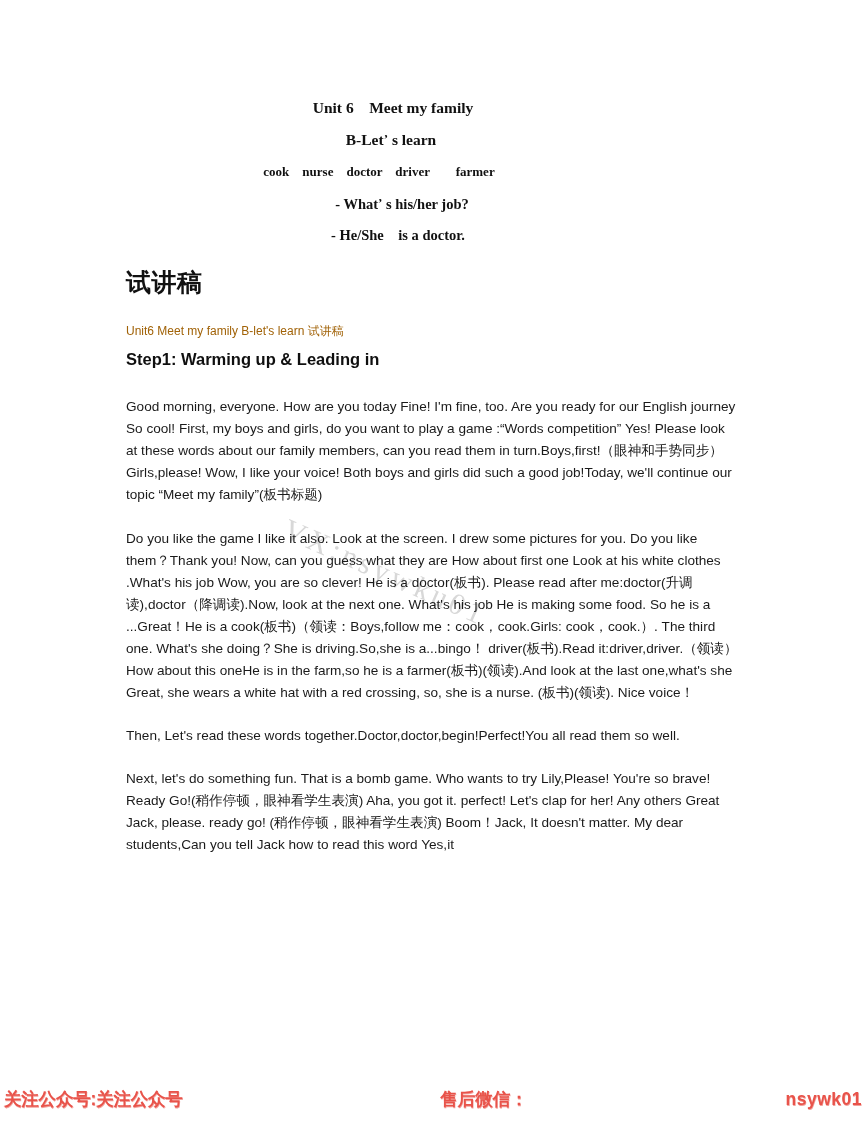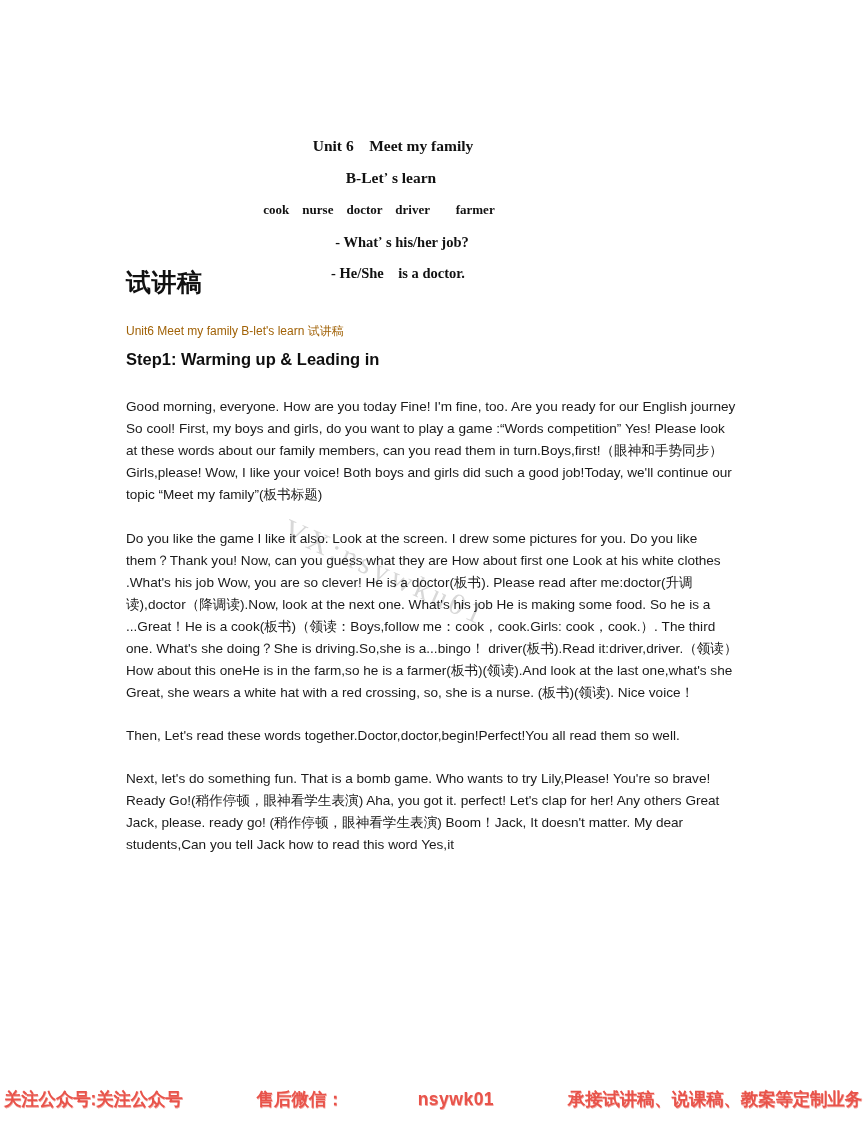--- a/index.html
+++ b/index.html
@@ -18,21 +18,20 @@
 
   
   .lesson-header {
     position: absolute;
     left: 0;
     top: 100px;
     width: 738px;
     font-family: "Liberation Serif", serif;
     font-weight: bold;
     color: #111111;
-    margin-top: 38px;
   }
   .lesson-line {
     text-align: center;
     line-height: 1.0;
     white-space: pre;
   }
   .lesson-line.l1 { font-size: 15.5px; padding-left: 48px; margin-bottom: 16px; }
   .lesson-line.l2 { font-size: 15.5px; padding-left: 44px; margin-bottom: 18px; }
   .lesson-line.l3 { font-size: 13px; padding-left: 20px; margin-bottom: 18px; }
   .lesson-line.l4 { font-size: 14.5px; padding-left: 66px; margin-bottom: 16px; }
@@ -147,14 +146,13 @@
 
   <p class="para tight">Then, Let's read these words together.Doctor,doctor,begin!Perfect!You all read them so well.</p>
 
   <p class="para tight">Next, let's do something fun. That is a bomb game. Who wants to try Lily,Please! You're so brave! Ready Go!(稍作停顿，眼神看学生表演) Aha, you got it. perfect! Let's clap for her! Any others Great Jack, please. ready go! (稍作停顿，眼神看学生表演) Boom！Jack, It doesn't matter. My dear students,Can you tell Jack how to read this word Yes,it</p>
 </div>
 
 <div class="promo">
   <span class="p-left">关注公众号:关注公众号</span>
   <span class="p-mid">售后微信：</span>
   <span class="p-code">nsywk01</span>
-  <span class="p-right">承接试讲稿、说课稿、教案等定制业务</span>
 </div>
 
 </body></html>

